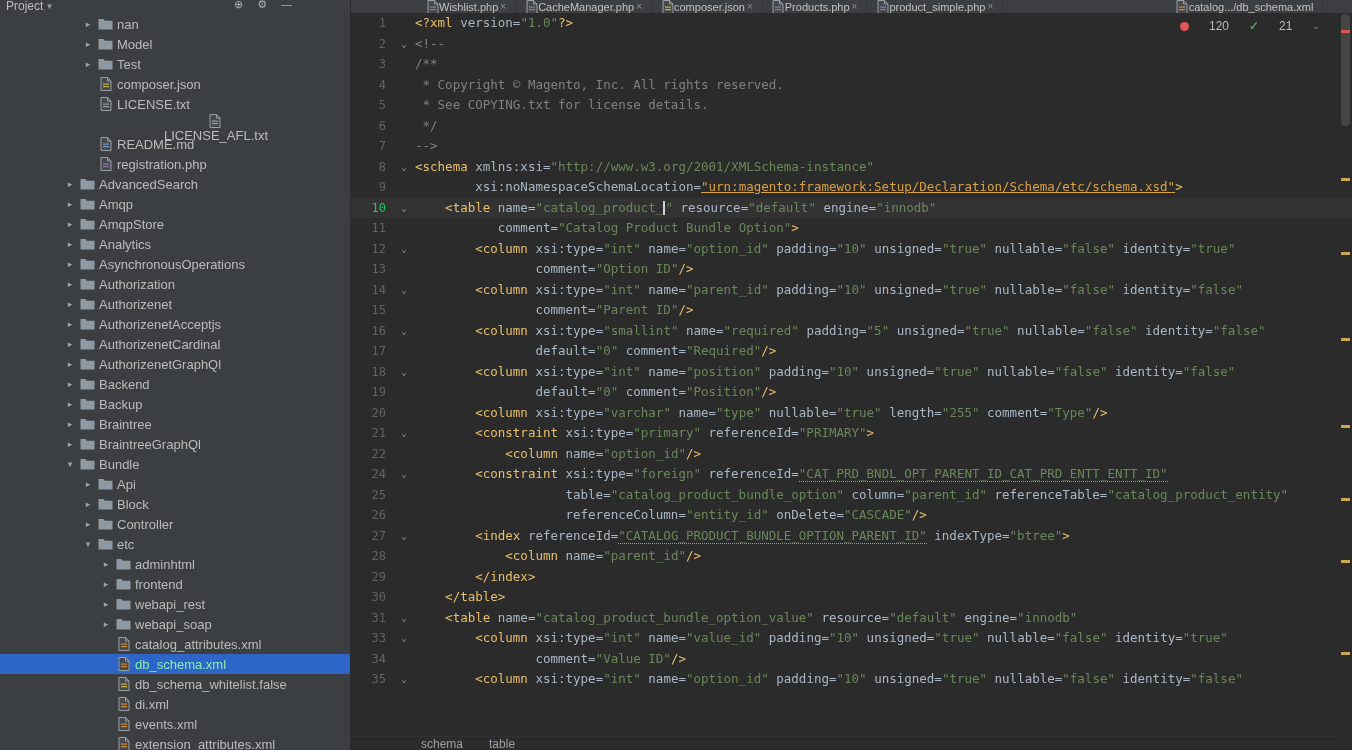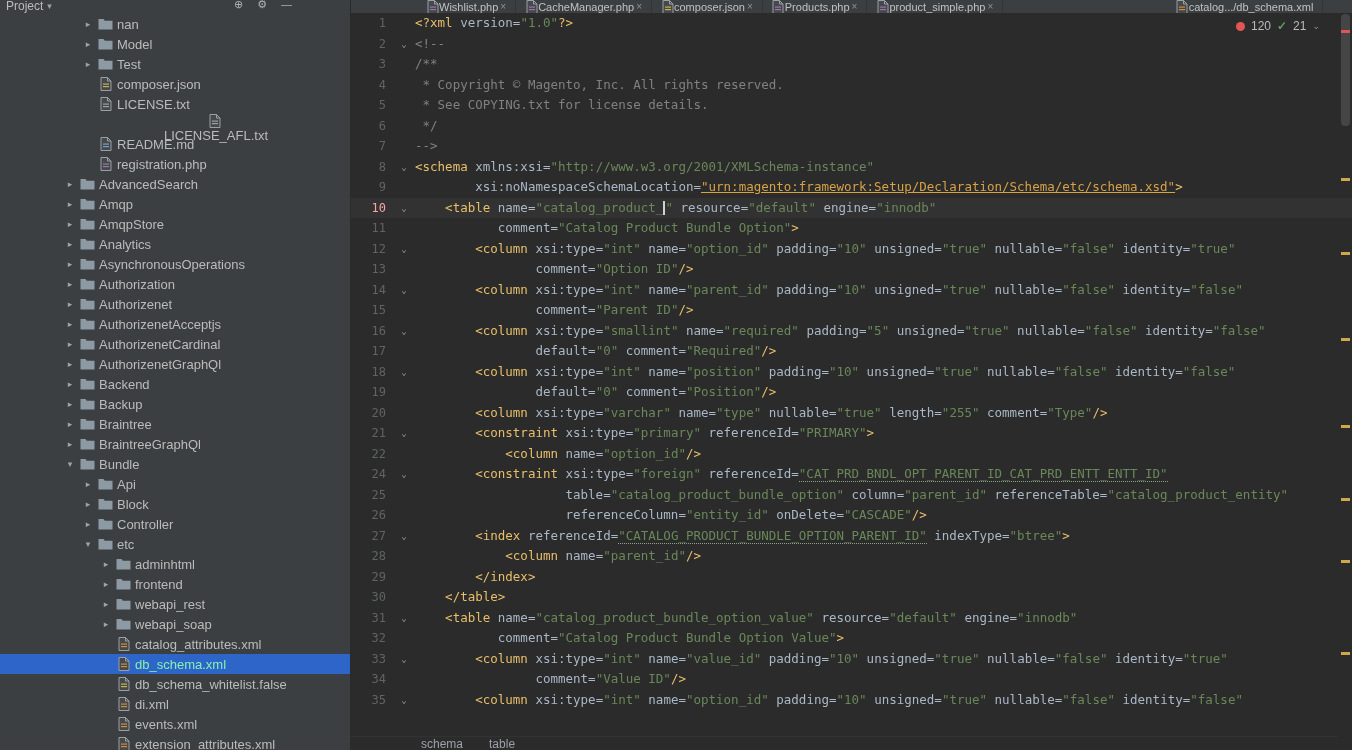--- a/index.html
+++ b/index.html
@@ -25,34 +25,34 @@
   .editor-col { flex:1; display:flex; flex-direction:column; position:relative; overflow:hidden; background:#2b2b2b; }
   .tabbar { height:13px; flex:none; background:#3c3f41; display:flex; align-items:stretch; padding-left:66px; overflow:hidden; }
   .tab { display:flex; align-items:center; padding:0 9px; font-size:11px; color:#bfc1c3; background:#3c3f41; border-right:1px solid #323537; cursor:pointer; }
   .tab.active { background:#000000; color:#ffffff;margin-top:32px; }
   .tab .ticon { width:13px; }
   .tab-close { color:#8d9295; font-size:10px; margin-left:2px; }
 
   .editor-body { flex:1; position:relative; overflow:hidden; font-family:"DejaVu Sans Mono",monospace; font-size:12.5px; }
   .ed-line { display:flex; height:20.5px; line-height:20.5px; }
   .ed-line.current { background:#323232; }
-  .ed-line.current .ln { color:#fca5a5; }
+  .ed-line.current .ln { color:#22c55e; }
   .ln { width:42px; flex:none; text-align:right; padding-right:7px; color:#606366; font-size:12px; }
   .fold { width:22px; flex:none; text-align:center; color:#9da3a8; font-size:9px; cursor:pointer; }
   pre.code { margin:0; white-space:pre; color:#a9b7c6; font-family:inherit; font-size:inherit; }
   .tok-t { color:#e8bf6a; }
   .tok-a { color:#a9b7c6; }
   .tok-v { color:#6a8759; }
   .tok-c { color:#808080; }
   .tok-vr { color:#d8a145; text-decoration:underline; }
   .tok-u { color:#6a8759; border-bottom:1px dotted #8aa585; }
   .caret { display:inline-block; width:2px; height:14px; background:#cfd2d4; vertical-align:middle; }
 
   
-  .insp { position:absolute; top:17px; right:26px; display:flex; align-items:center; gap:6px; font-size:12px; color:#bbbbbb; background:rgba(43,43,43,0.85); padding:2px 6px; border-radius:8px; cursor:pointer; }
+  .insp { position:absolute; top:17px; right:26px; display:flex; align-items:center; gap:20px; font-size:12px; color:#bbbbbb; background:rgba(43,43,43,0.85); padding:2px 6px; border-radius:8px; cursor:pointer; }
   .err-dot { width:9px; height:9px; border-radius:50%; background:#e05555; }
   .ok-check { color:#5f9e5f; font-size:12px; font-weight:bold; }
   .insp-caret { color:#8d9295; font-size:9px; }
 
   
   .scrollbar { position:absolute; top:0; right:0; bottom:0; width:14px; }
   .sc-thumb { position:absolute; right:2px; top:14px; width:9px; height:112px; background:rgba(164,164,164,0.22); border-radius:4px; }
   .sc-mark { position:absolute; right:2px; width:9px; height:3px; }
 
   
@@ -678,25 +678,20 @@
             <span class="ln">30</span>
             <span class="fold"></span>
             <pre class="code">    <span class="tok-t">&lt;/table&gt;</span></pre>
           </div>
           <div class="ed-line">
             <span class="ln">31</span>
             <span class="fold">⌄</span>
             <pre class="code">    <span class="tok-t">&lt;table </span><span class="tok-a">name=</span><span class="tok-v">"catalog_product_bundle_option_value"</span><span class="tok-a"> resource=</span><span class="tok-v">"default"</span><span class="tok-a"> engine=</span><span class="tok-v">"innodb"</span></pre>
           </div>
           <div class="ed-line">
-            <span class="ln">32</span>
-            <span class="fold"></span>
-            <pre class="code">           <span class="tok-a">comment=</span><span class="tok-v">"Catalog Product Bundle Option Value"</span><span class="tok-t">&gt;</span></pre>
-          </div>
-          <div class="ed-line">
             <span class="ln">33</span>
             <span class="fold">⌄</span>
             <pre class="code">        <span class="tok-t">&lt;column </span><span class="tok-a">xsi:type=</span><span class="tok-v">"int"</span><span class="tok-a"> name=</span><span class="tok-v">"value_id"</span><span class="tok-a"> padding=</span><span class="tok-v">"10"</span><span class="tok-a"> unsigned=</span><span class="tok-v">"true"</span><span class="tok-a"> nullable=</span><span class="tok-v">"false"</span><span class="tok-a"> identity=</span><span class="tok-v">"true"</span></pre>
           </div>
           <div class="ed-line">
             <span class="ln">34</span>
             <span class="fold"></span>
             <pre class="code">                <span class="tok-a">comment=</span><span class="tok-v">"Value ID"</span><span class="tok-t">/&gt;</span></pre>
           </div>
           <div class="ed-line">

